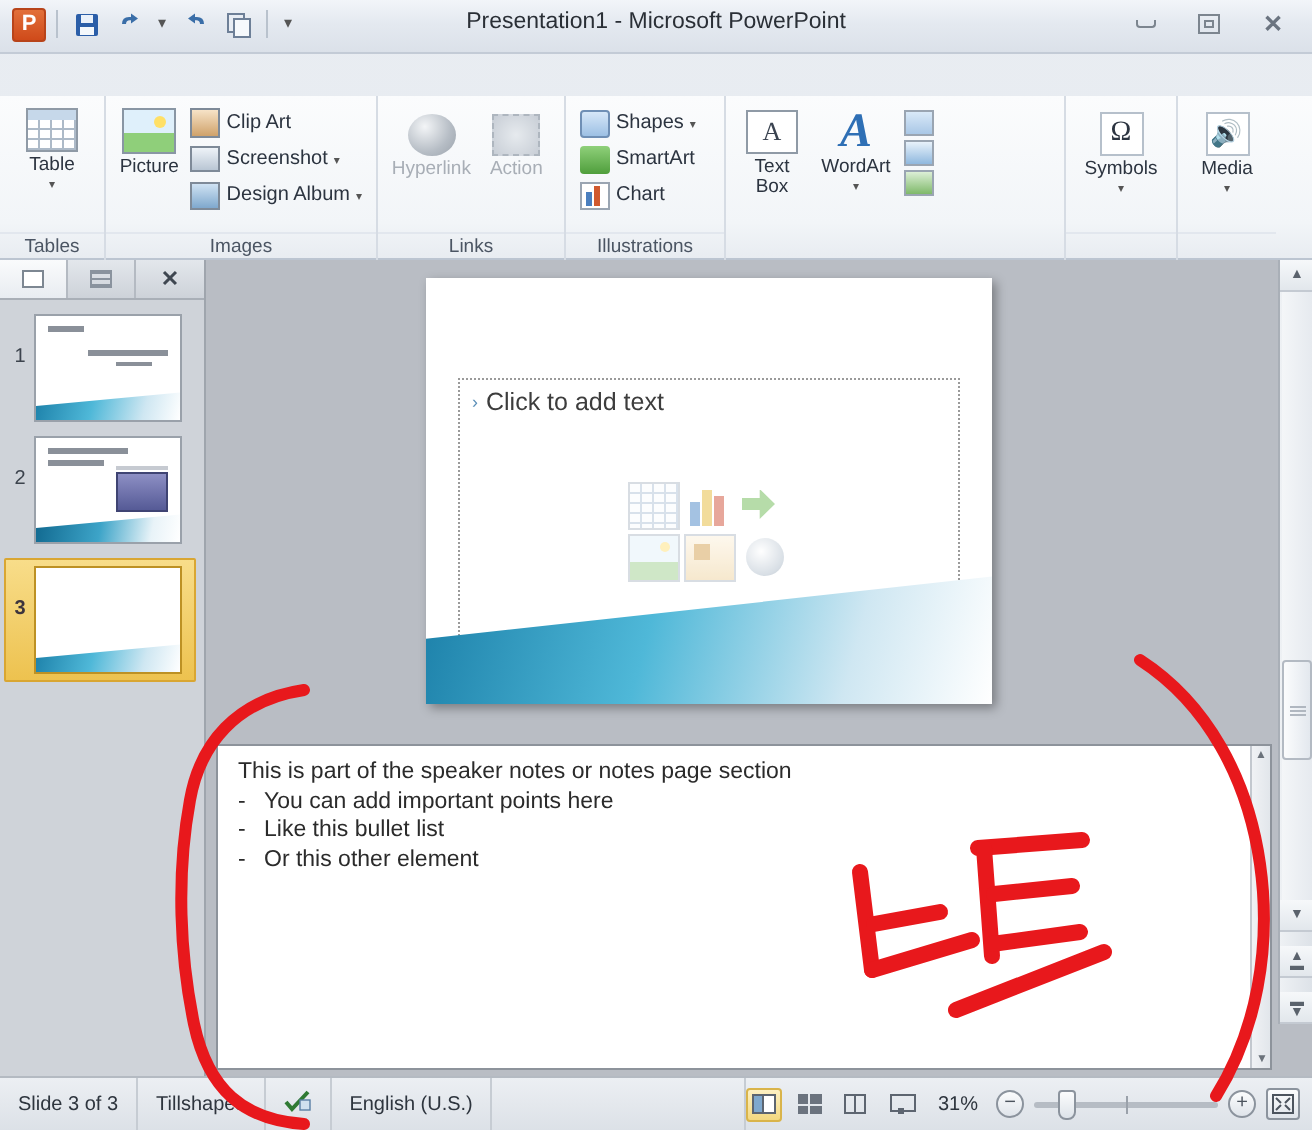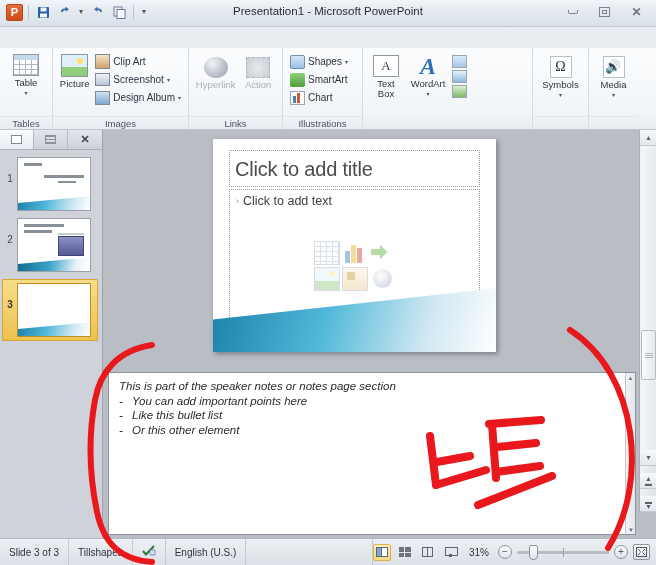--- a/index.html
+++ b/index.html
@@ -288,21 +288,21 @@
     background: repeating-linear-gradient(to bottom, #b0b7c0 0 1px, transparent 1px 2px);
   }
   .vs-down { position: absolute; left: 0; bottom: 46px; }
   .vs-prev { position: absolute; left: 0; bottom: 23px; }
   .vs-next { position: absolute; left: 0; bottom: 0px; }
   .dblarr { display: flex; flex-direction: column; align-items: center; line-height: 5px; font-size: 7px; }
 
   
   .notespane {
     position: absolute; left: 103px; top: 238px; right: 17px; bottom: 0;
-    background: #b9bdc4; padding: 4px 3px 3px 5px; font-style: italic;
+    background: #b9bdc4; padding: 4px 3px 3px 5px;
   }
   .notes-splitter {
     position: absolute; left: 103px; top: 238px; right: 17px; height: 4px;
     background: linear-gradient(#c9ced4, #aeb3ba);
   }
   .notesbox {
     position: relative; width: 100%; height: 100%;
     background: #fff; border: 1px solid #8d939b;
     padding: 6px 10px;
   }
@@ -573,23 +573,20 @@
           <div class="thumb">
             <div class="wave"></div>
           </div>
         </div>
 
       </div>
     </div>
 
     <div class="stage">
       <div class="slide">
-        <div class="ph ph-title">
-          <span>Click to add title</span>
-        </div>
         <div class="ph ph-body">
           <div class="btxt">
             <span class="bl">›</span>
             <span>Click to add text</span>
           </div>
           <div class="contenticons">
             <div class="ci tbl"></div>
             <div class="ci cht">
                 <i></i>
                 <i></i>

